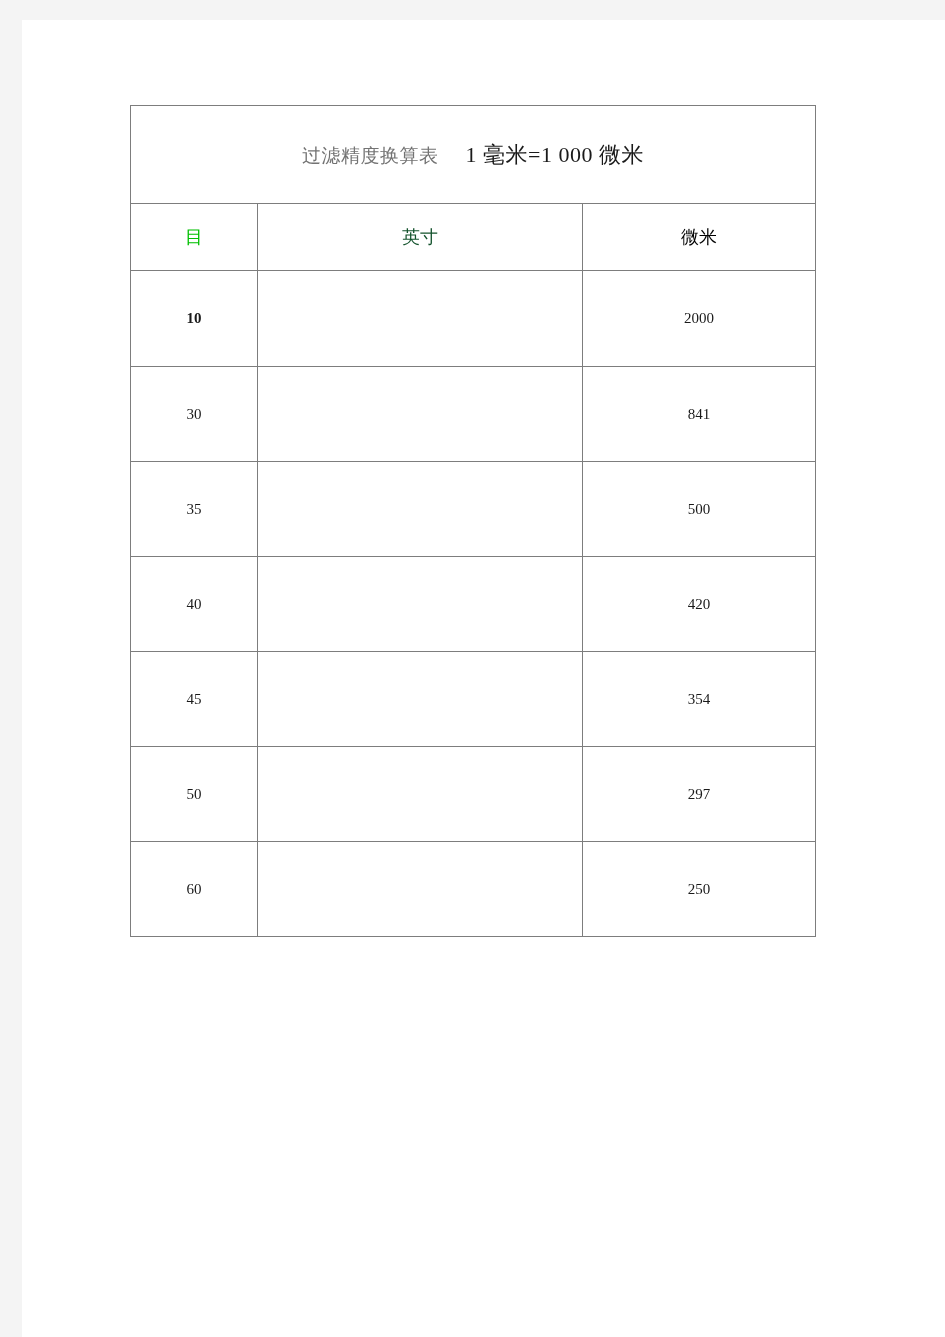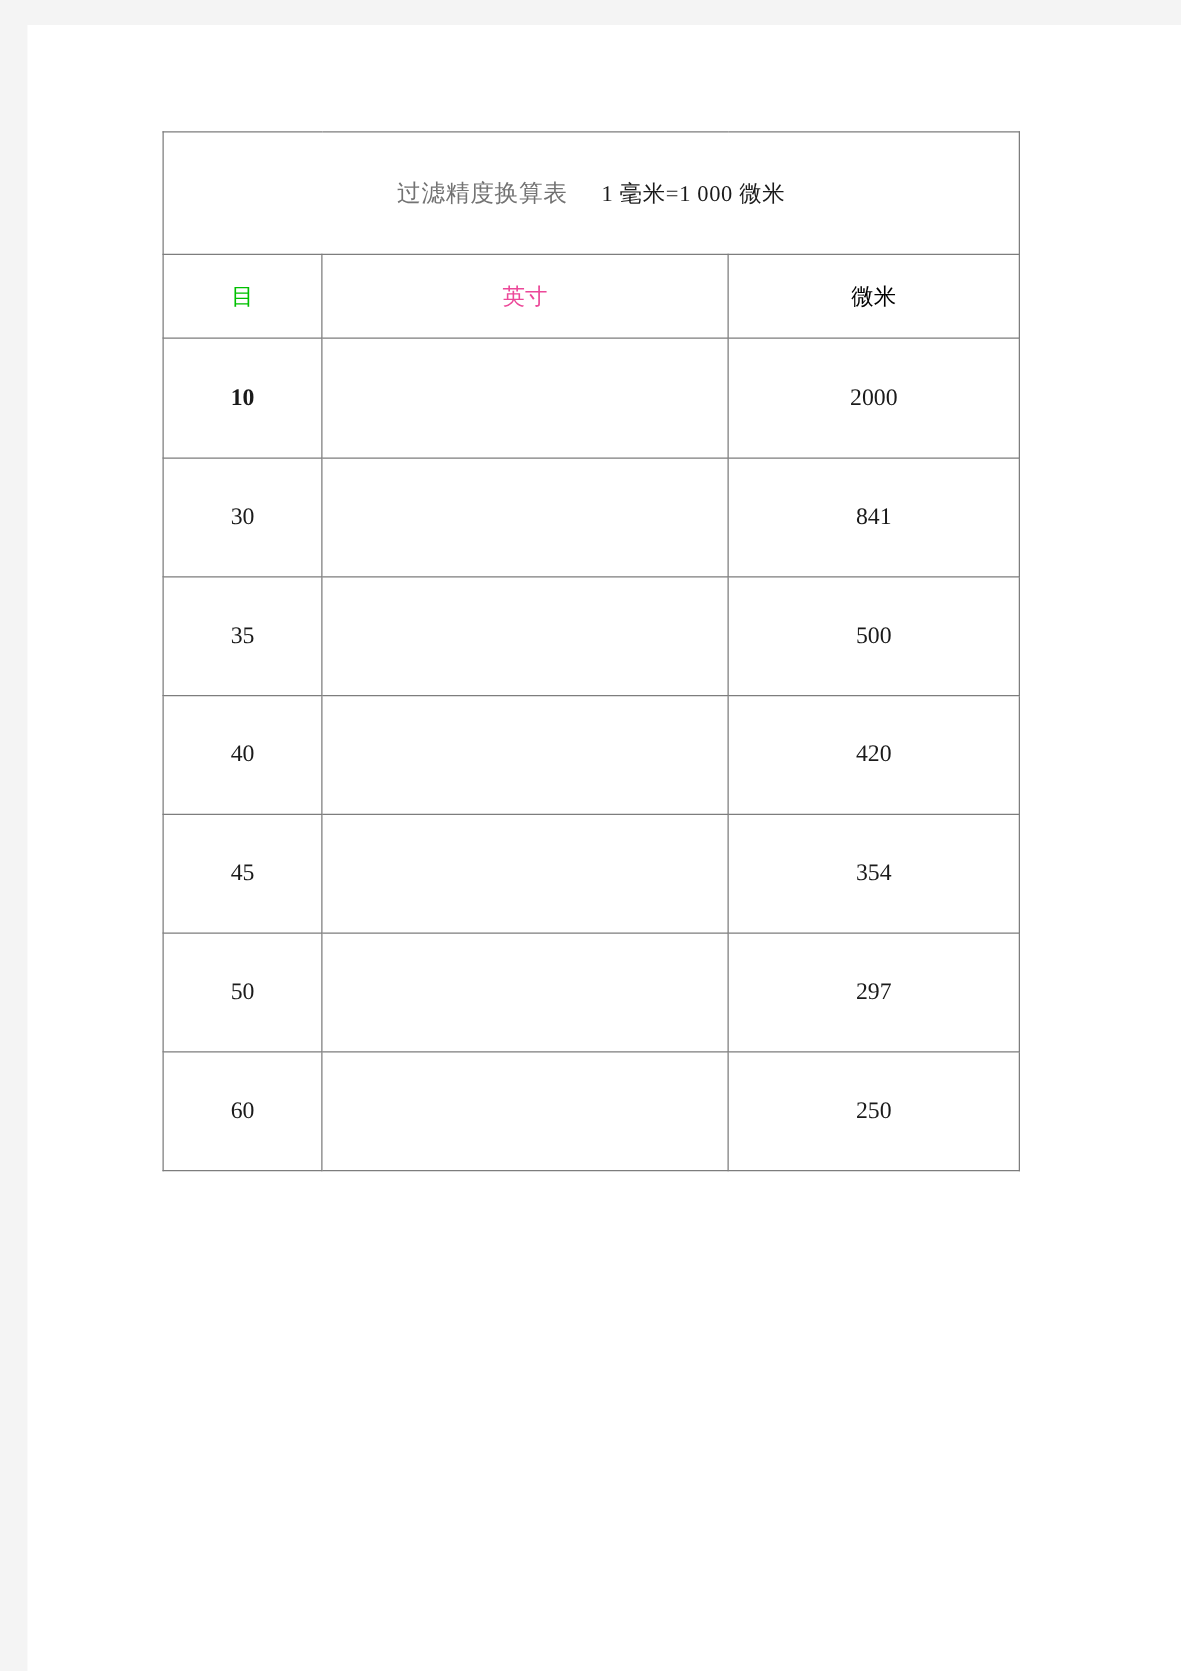--- a/index.html
+++ b/index.html
@@ -46,39 +46,39 @@
     padding-left: 8px;
     vertical-align: middle;
   }
   .title-main {
     color: #737373;
     font-size: 19px;
     letter-spacing: 0.5px;
   }
   .title-sub {
     color: #1a1a1a;
-    font-size: 18px;
+    font-size: 22px;
     margin-left: 27px;
     letter-spacing: 0.5px;
   }
 
   
   .head-cell {
     height: 66px;
     font-size: 18px;
     vertical-align: middle;
   }
   .head-mesh   { color: #00c000; }
-  .head-inch   { color: #ec4899; font-family: Liberation Mono, monospace; }
+  .head-inch   { color: #14532d; font-family: Liberation Mono, monospace; }
   .head-micron { color: #000000; }
 
   
   .body-cell {
     height: 94px;
-    font-size: 19px;
+    font-size: 15px;
     color: #1a1a1a;
   }
   .row-first .body-cell { height: 95px; }
   .mesh-first {
     font-weight: bold;
     vertical-align: top;
     padding-top: 22px;
   }
   .empty-cell { }
 </style>

